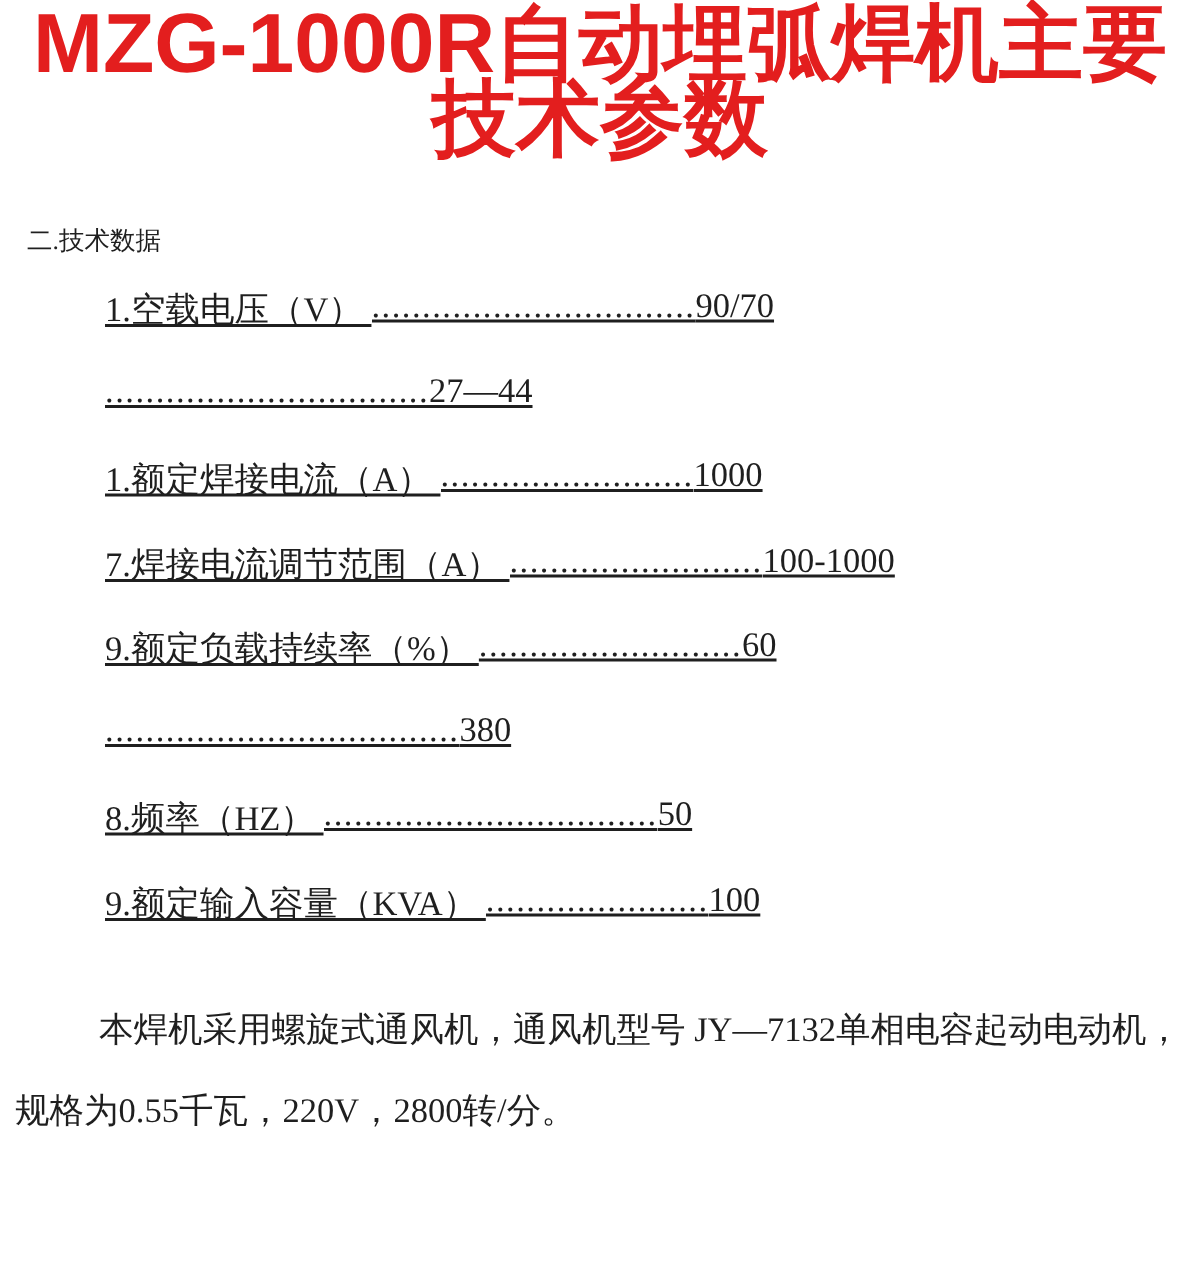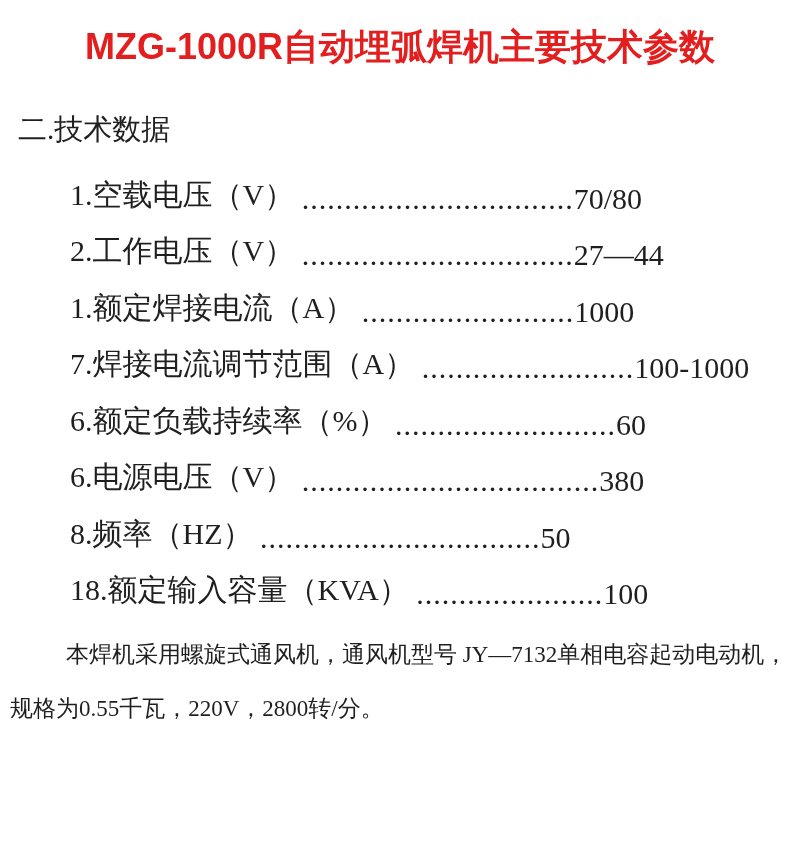--- a/index.html
+++ b/index.html
@@ -20,43 +20,44 @@
     font-family: "Liberation Serif", "DejaVu Serif", serif;
     color: var(--body-text);
   }
   .page {
     width: 800px;
     height: 846px;
     position: relative;
   }
   .title {
     margin: 0;
-    padding-top: 22px;
+    padding-top: 4px;
     text-align: center;
     font-family: "Liberation Sans", "DejaVu Sans", sans-serif;
     font-weight: 700;
-    font-size: 36px;
+    font-size: 56px;
     line-height: 50px;
     letter-spacing: 0px;
     color: var(--title-red);
   }
   .section-heading {
     margin: 44px 0 0 18px;
-    font-size: 29px;
+    font-size: 17px;
     line-height: 26px;
   }
   .spec-list {
     margin: 17px 0 0 70px;
   }
   .spec-row {
     height: 56.5px;
     display: flex;
-    align-items: flex-end;
-    font-size: 30px;
+    align-items: flex-start;
+    font-size: 23px;
     white-space: pre;
+    text-decoration: underline;
   }
   .spec-label { flex: 0 0 auto; }
   .spec-dots {
     flex: 0 0 auto;
     letter-spacing: 1px;
     overflow: hidden;
   }
   .spec-value { flex: 0 0 auto; }
   .footer-para {
     margin: 17px 10px 0 10px;
@@ -69,49 +70,49 @@
 <body>
 
 <div class="page">
 
   <h1 class="title">MZG-1000R自动埋弧焊机主要技术参数</h1>
 
   <div class="section-heading">二.技术数据</div>
 
   <div class="spec-list" id="spec-list">
   <div class="spec-row">
-    <span class="spec-label">1.空载电压（V） </span><span class="spec-dots">................................</span><span class="spec-value">70/80</span>
+    <span class="spec-label">1.空载电压（V） </span><span class="spec-dots">................................</span><span class="spec-value">90/70</span>
   </div>
 
   <div class="spec-row">
-    <span class="spec-label">2.工作电压（V） </span><span class="spec-dots">................................</span><span class="spec-value">27—44</span>
+    <span class="spec-dots">................................</span><span class="spec-value">27—44</span>
   </div>
 
   <div class="spec-row">
     <span class="spec-label">1.额定焊接电流（A） </span><span class="spec-dots">.........................</span><span class="spec-value">1000</span>
   </div>
 
   <div class="spec-row">
     <span class="spec-label">7.焊接电流调节范围（A） </span><span class="spec-dots">.........................</span><span class="spec-value">100-1000</span>
   </div>
 
   <div class="spec-row">
-    <span class="spec-label">6.额定负载持续率（%） </span><span class="spec-dots">..........................</span><span class="spec-value">60</span>
+    <span class="spec-label">9.额定负载持续率（%） </span><span class="spec-dots">..........................</span><span class="spec-value">60</span>
   </div>
 
   <div class="spec-row">
-    <span class="spec-label">6.电源电压（V） </span><span class="spec-dots">...................................</span><span class="spec-value">380</span>
+    <span class="spec-dots">...................................</span><span class="spec-value">380</span>
   </div>
 
 
   <div class="spec-row">
     <span class="spec-label">8.频率（HZ） </span><span class="spec-dots">.................................</span><span class="spec-value">50</span>
   </div>
 
 
   <div class="spec-row">
-    <span class="spec-label">18.额定输入容量（KVA） </span><span class="spec-dots">......................</span><span class="spec-value">100</span>
+    <span class="spec-label">9.额定输入容量（KVA） </span><span class="spec-dots">......................</span><span class="spec-value">100</span>
   </div>
 </div>
 
   <p class="footer-para">本焊机采用螺旋式通风机，通风机型号 JY—7132单相电容起动电动机，规格为0.55千瓦，220V，2800转/分。</p>
 
 </div>
 
 </body></html>

